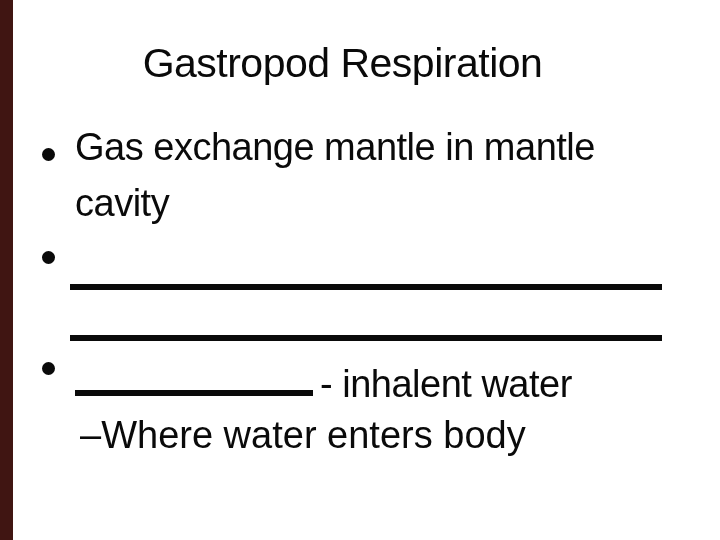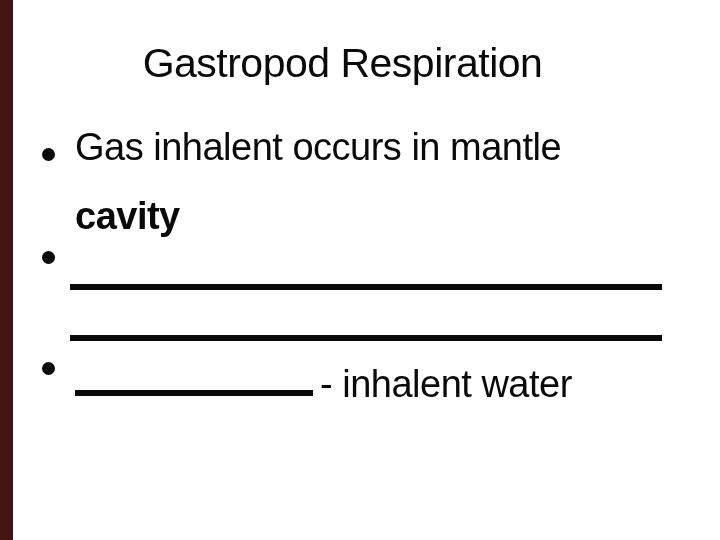--- a/index.html
+++ b/index.html
@@ -44,21 +44,21 @@
   #bullet1-dot { left: 42px; top: 148px; }
   #bullet2-dot { left: 42px; top: 251px; }
   #bullet3-dot { left: 42px; top: 362px; }
   .body-line {
     position: absolute;
     font-size: 38px;
     letter-spacing: -0.5px;
     white-space: nowrap;
   }
   #b1-line1 { left: 75px; top: 126px; }
-  #b1-line2 { left: 75px; top: 195px; font-weight: bold; }
+  #b1-line2 { left: 75px; top: 182px; }
   .blank-rule {
     position: absolute;
     height: 6px;
     background: #0a0a0a;
   }
   #blank-rule-1 { left: 70px; top: 284px; width: 592px; }
   #blank-rule-2 { left: 70px; top: 335px; width: 592px; }
   #blank-rule-3 { left: 75px; top: 390px; width: 238px; }
   #b3-text { left: 320px; top: 363px; }
   #sub-bullet-text { left: 80px; top: 414px; letter-spacing: 0px; }
@@ -66,25 +66,26 @@
 </head>
 <body>
 
 <div id="slide">
 
   <div id="accent-bar"></div>
 
   <div id="title">Gastropod Respiration</div>
 
   <div id="bullet1-dot" class="bullet-dot"></div>
-  <div id="b1-line1" class="body-line">Gas inhalent occurs in mantle</div>
+  <div id="b1-line1" class="body-line">Gas exchange mantle in mantle</div>
   <div id="b1-line2" class="body-line">cavity</div>
 
   <div id="bullet2-dot" class="bullet-dot"></div>
   <div id="blank-rule-1" class="blank-rule"></div>
   <div id="blank-rule-2" class="blank-rule"></div>
 
   <div id="bullet3-dot" class="bullet-dot"></div>
   <div id="blank-rule-3" class="blank-rule"></div>
   <div id="b3-text" class="body-line">- inhalent water</div>
 
+  <div id="sub-bullet-text" class="body-line">–Where water enters body</div>
 
 </div>
 
 </body></html>

